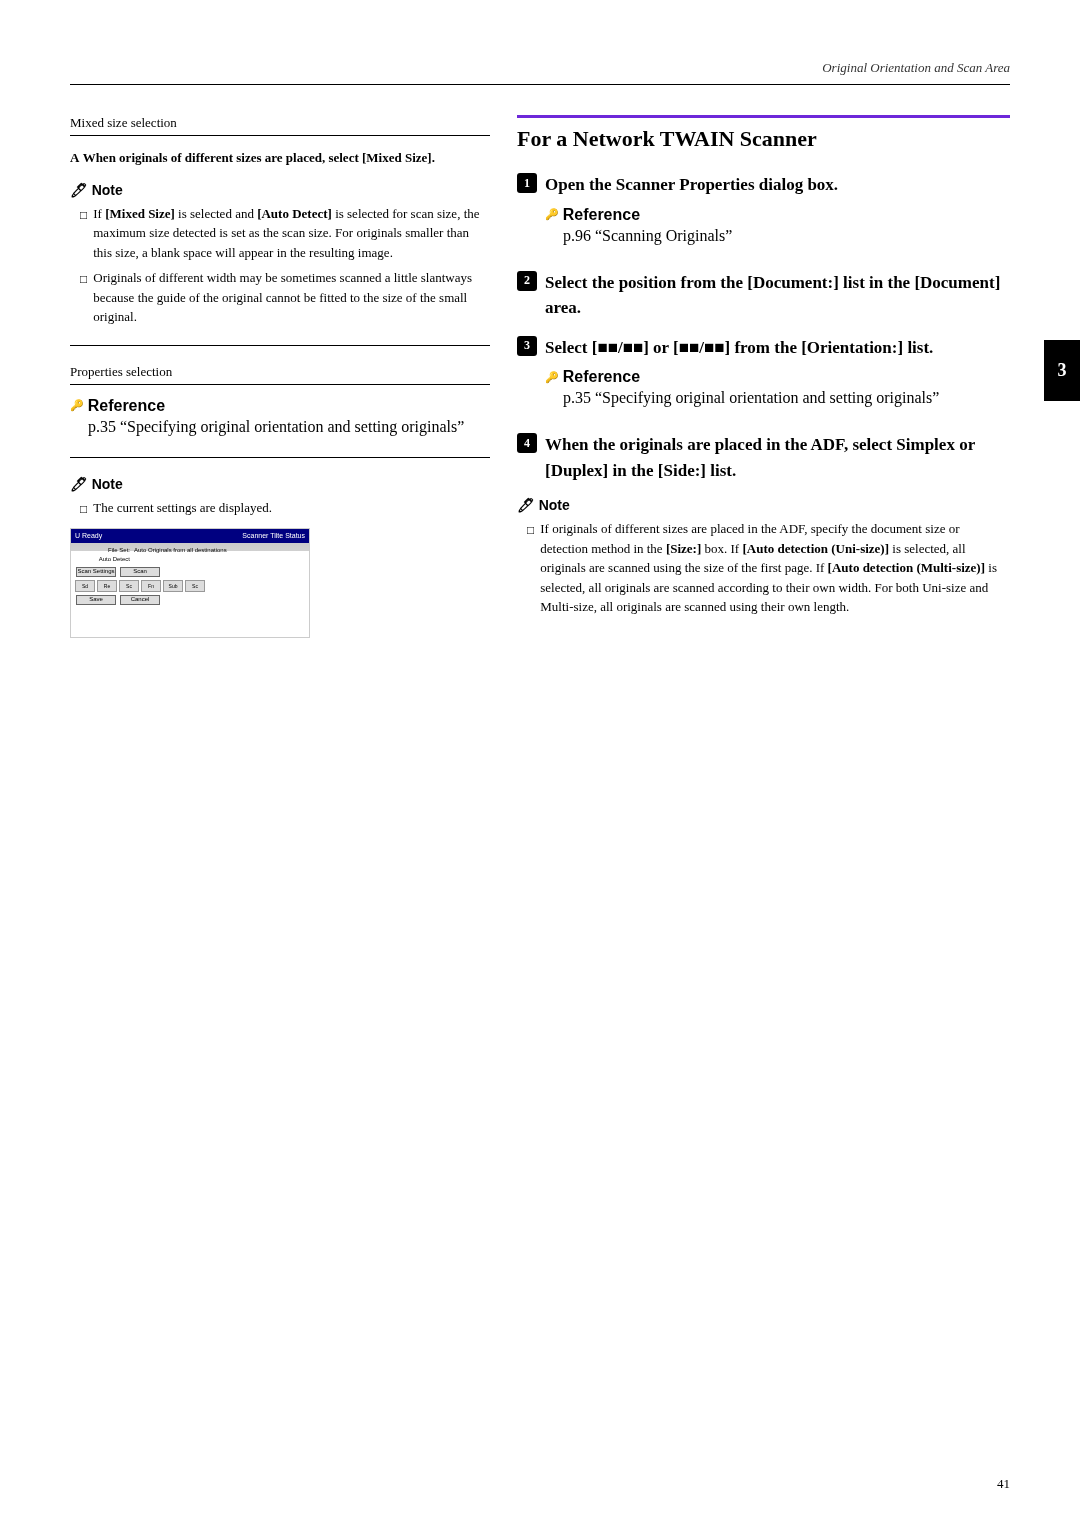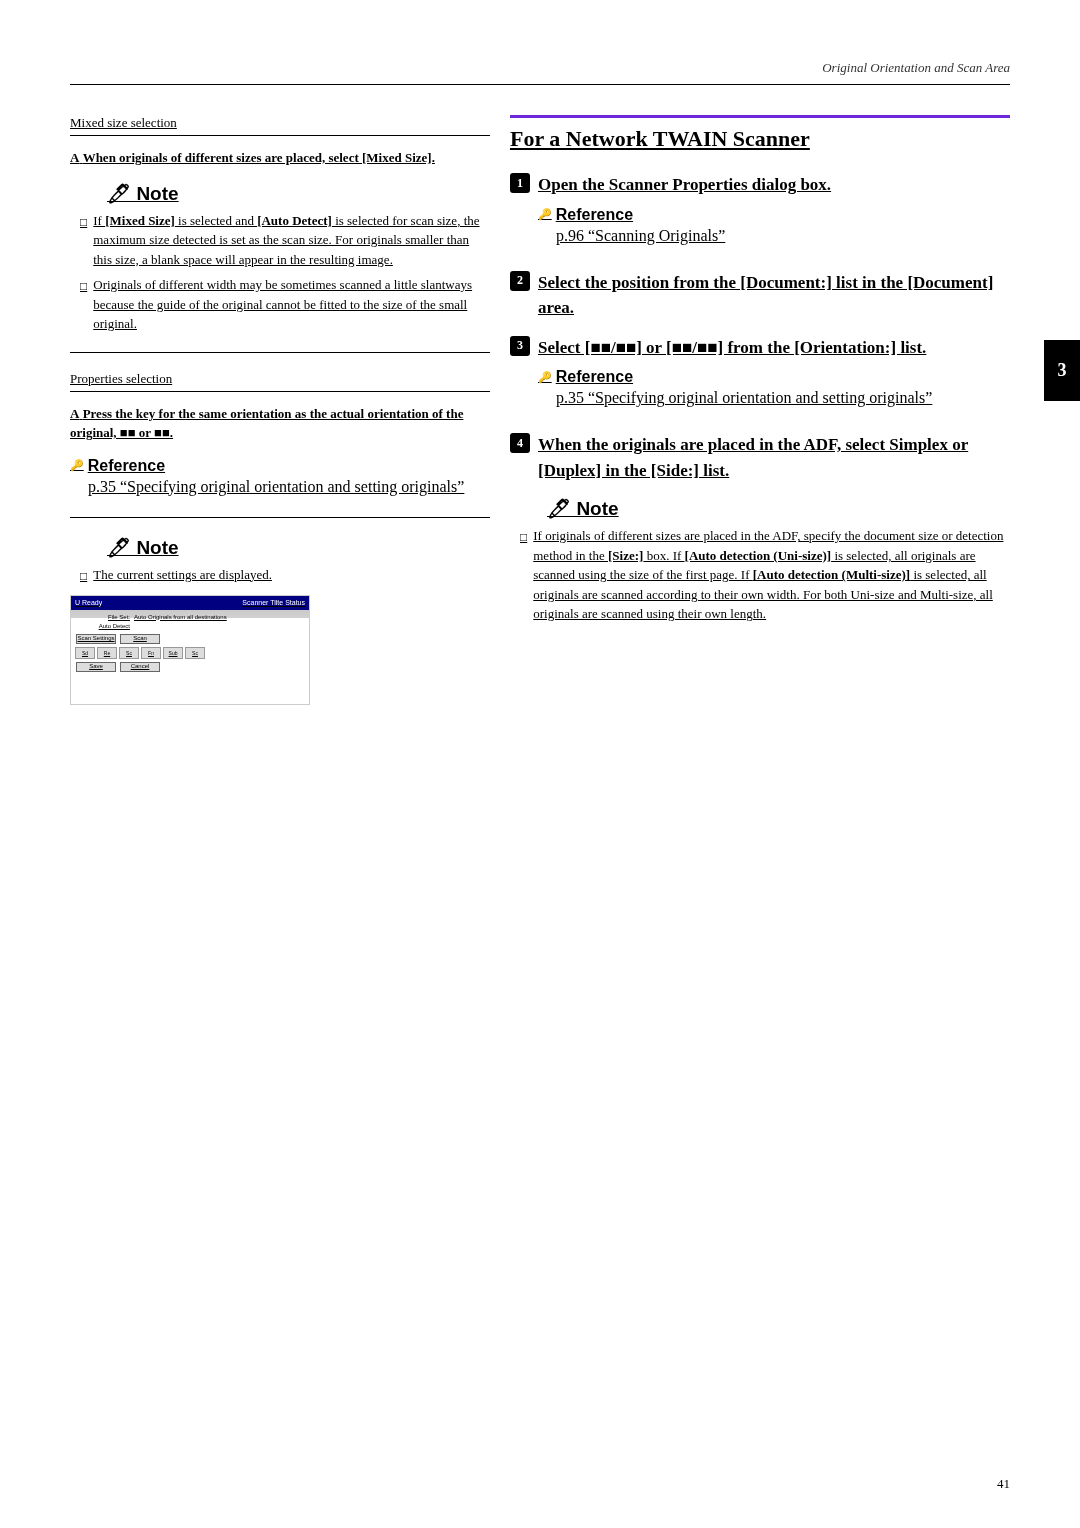--- a/index.html
+++ b/index.html
@@ -25,22 +25,21 @@
       padding-bottom: 8px;
       margin-bottom: 30px;
     }
     .header-text {
       font-size: 13px;
       color: #333;
       font-style: italic;
     }
     .two-col {
       display: flex;
-      gap: 20px;
-      text-decoration: underline;
+      gap: 27px;
     }
     .left-col {
       width: 420px;
       flex-shrink: 0;
     }
     .right-col {
       flex: 1;
     }
     .section-title {
       font-size: 13px;
@@ -57,24 +56,23 @@
       margin-bottom: 14px;
     }
     .step-block p {
       font-size: 13px;
       line-height: 1.5;
     }
     .note-block {
       margin: 10px 0 10px 0;
     }
     .note-title {
-      font-size: 19px;
+      font-size: 14px;
       font-weight: bold;
       font-family: Arial, sans-serif;
-      margin-left: 37px;
     }
     .note-item {
       display: flex;
       gap: 6px;
       margin: 6px 0 6px 10px;
       font-size: 13px;
       line-height: 1.5;
     }
     .checkbox-sym {
       font-size: 12px;
@@ -246,26 +244,20 @@
         <div class="note-item">
           <span class="checkbox-sym">□</span>
           <span>Originals of different width may be sometimes scanned a little slantways because the guide of the original cannot be fitted to the size of the small original.</span>
         </div>
       </div>
 
       <hr class="divider">
 
       <div class="section-title">Properties selection</div>
 
-      <div class="step-block">
-        <p>
-          <span class="step-label">A</span>
-          <strong> Press the key for the same orientation as the actual orientation of the original, ■■ or ■■.</strong>
-        </p>
-      </div>
 
       <div class="ref-block">
         <div class="ref-title">
             <strong>Reference</strong>
           </div>
         <div class="ref-text">p.35 “Specifying original orientation and setting originals”</div>
       </div>
 
       <hr class="divider">
 

